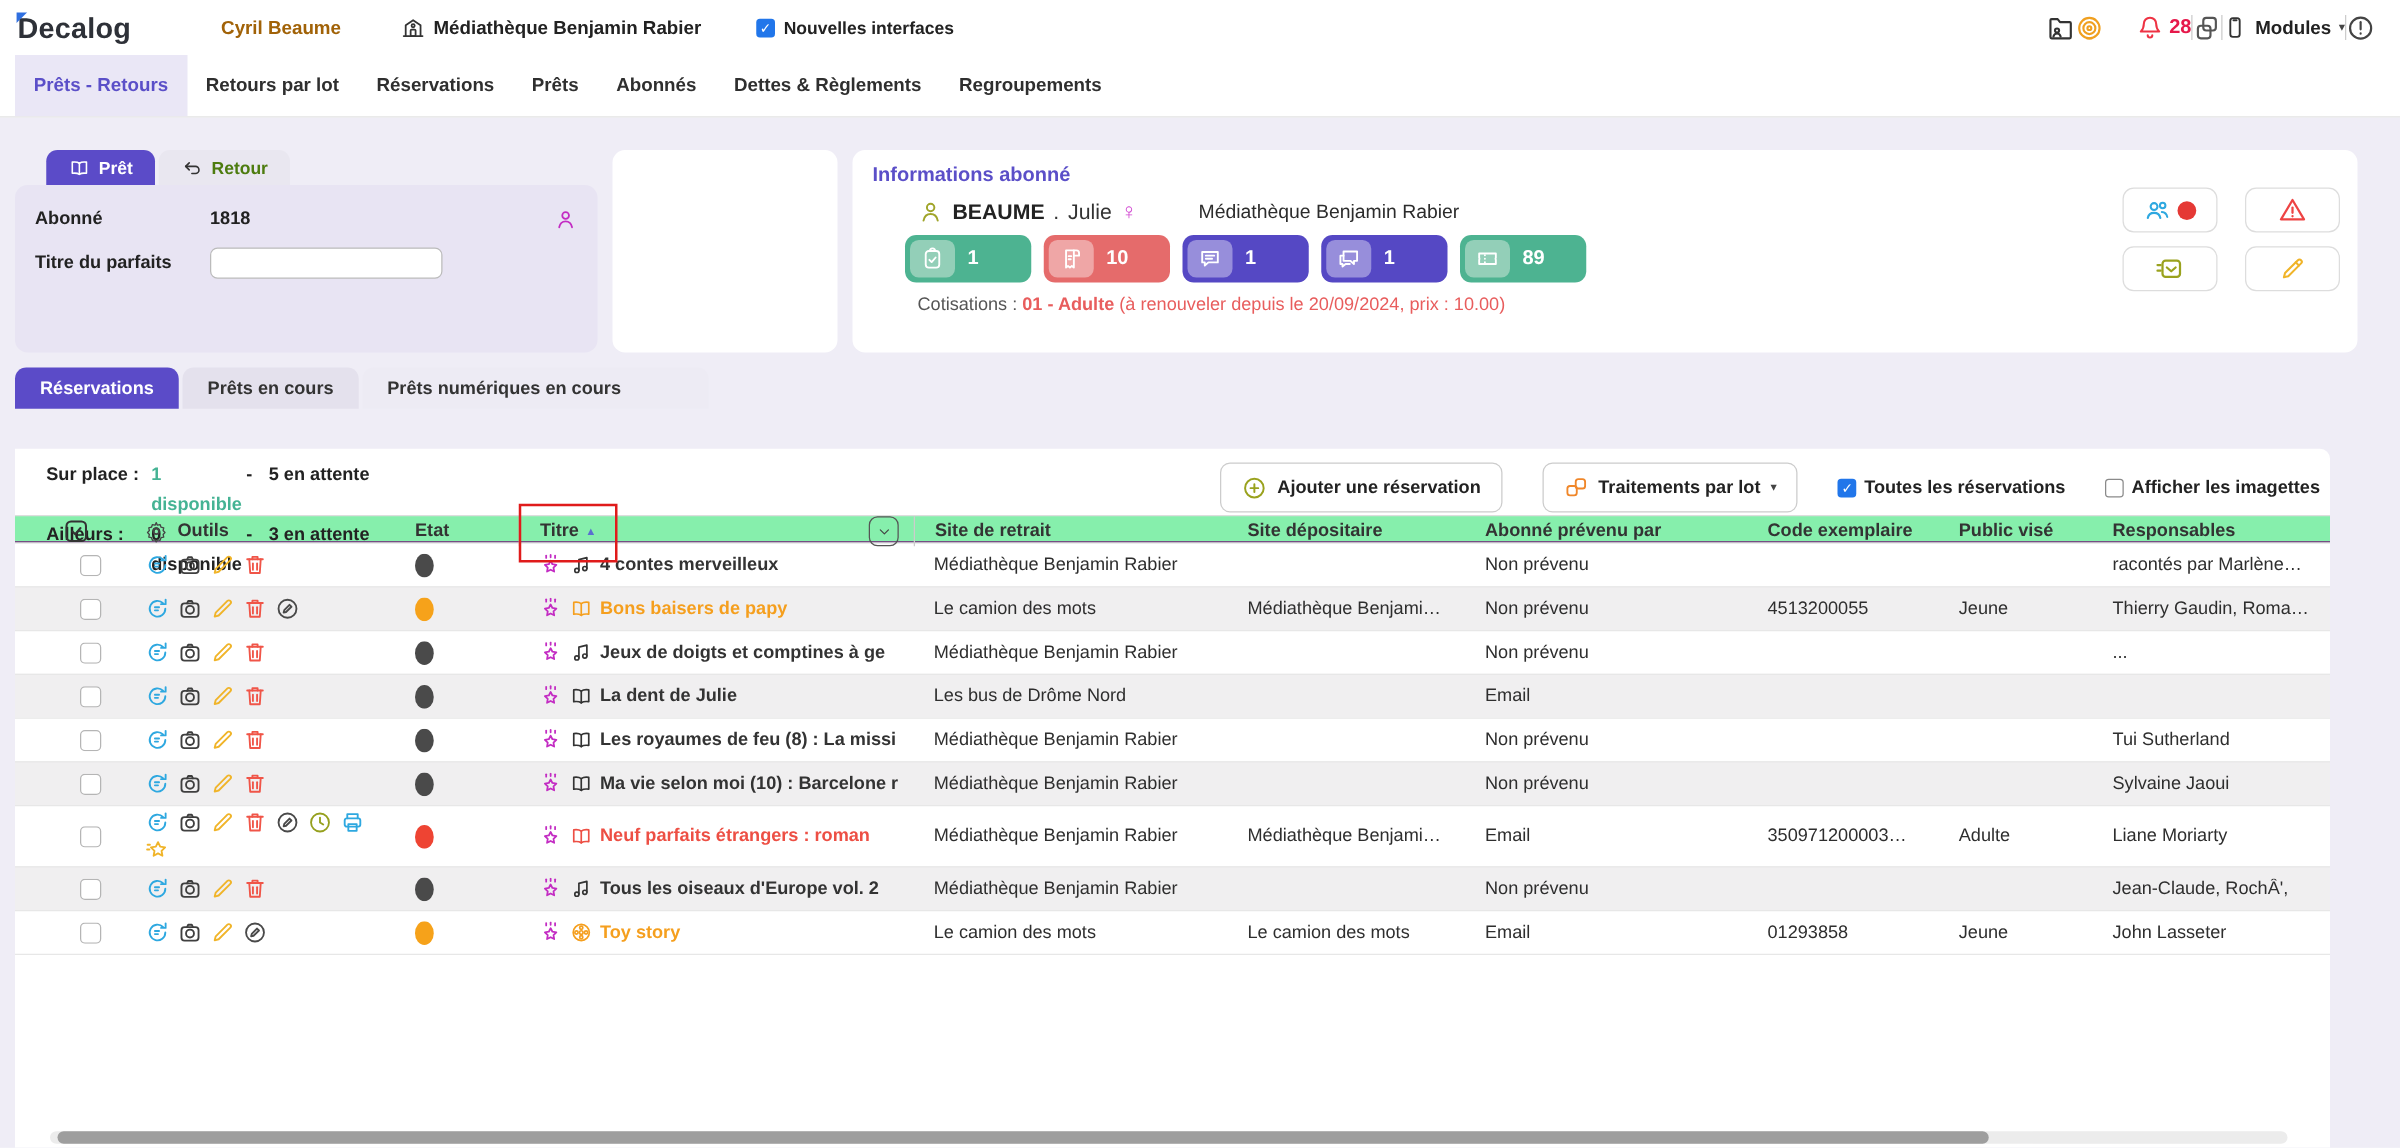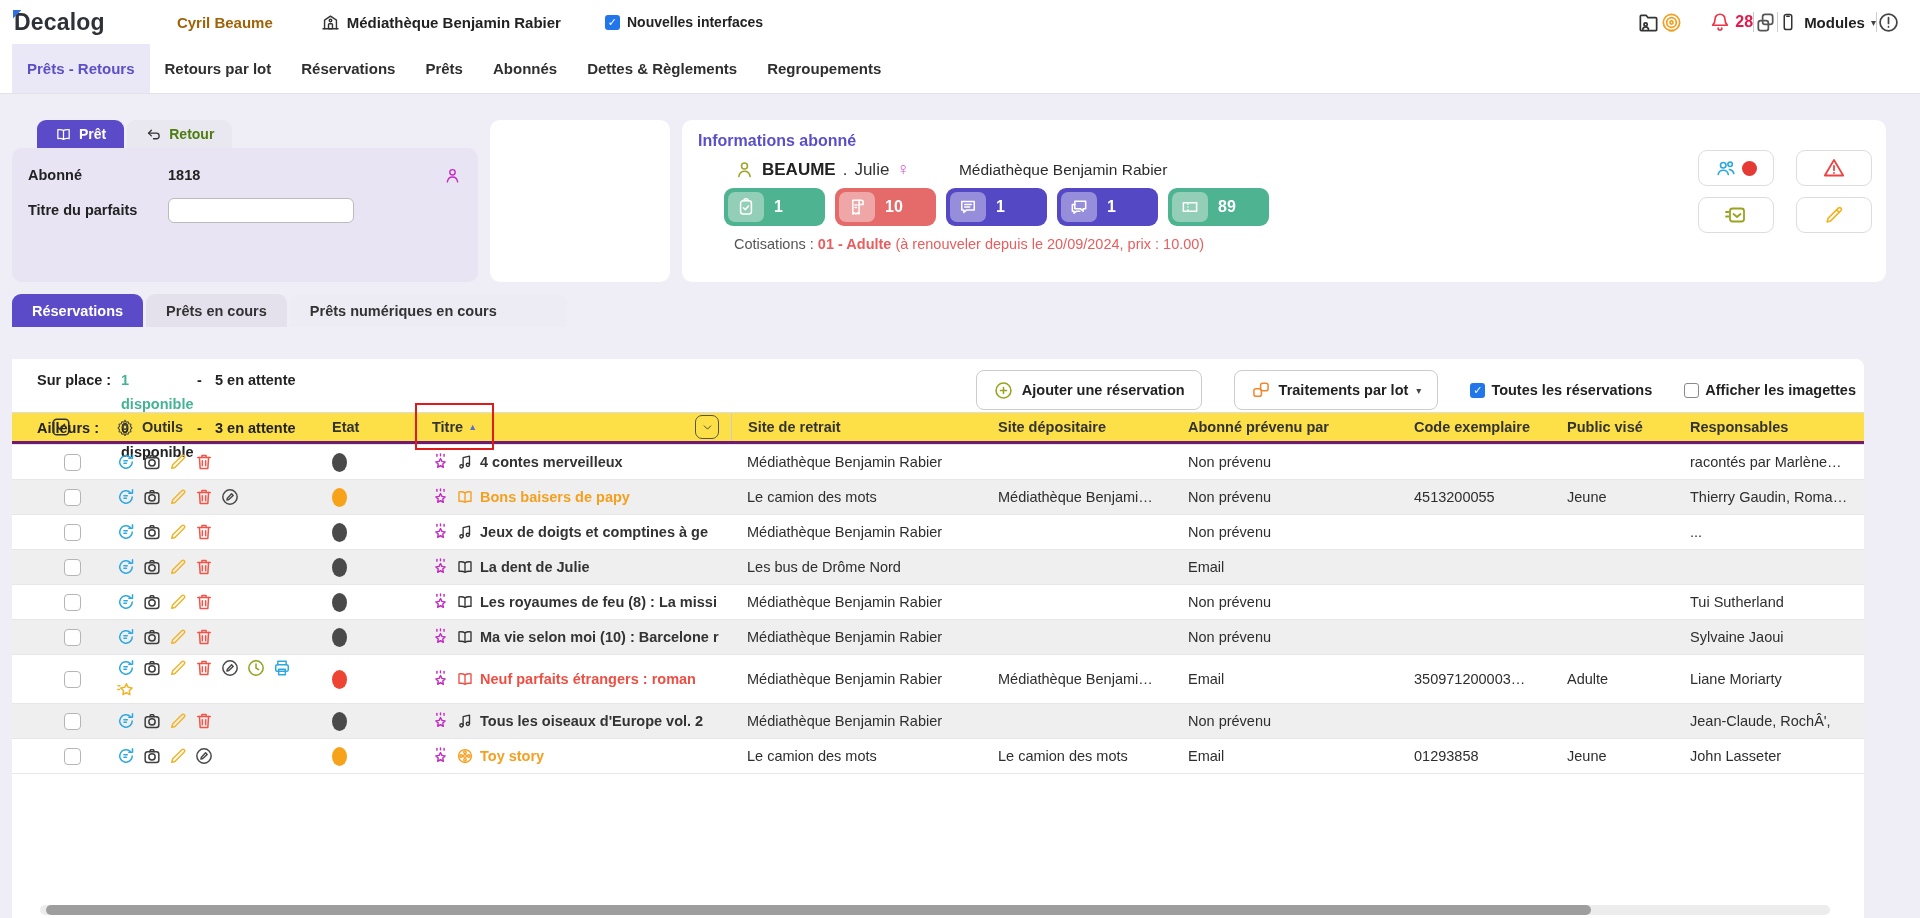--- a/index.html
+++ b/index.html
@@ -92,21 +92,21 @@
   .stats .stat-line { display:grid; grid-template-columns:84px 76px 18px auto; font-size:14.5px;
     font-weight:700; color:#222; line-height:24px; }
   .avail-hi { color:#45b394; }
   .tb-right { display:flex; align-items:center; gap:32px; margin-top:2px; }
   .tb-btn { height:40px; background:#fff; border:1px solid #ccc; border-radius:8px; display:flex;
     align-items:center; gap:8px; padding:0 16px; font-size:14.5px; font-weight:700; color:#222; cursor:pointer; }
   .tb-check { display:flex; align-items:center; gap:6px; font-size:14.5px; font-weight:700; color:#222; cursor:pointer; }
 
   
   .tgrid { display:grid; grid-template-columns:88px 232px 83px 316px 251px 190px 226px 153px 123px 1fr; }
-  .thead { background:#fde047; border-top:1px solid #ddd; border-bottom:3px solid #701a75; height:32px; }
+  .thead { background:#86efac; border-top:1px solid #ddd; border-bottom:1px solid #701a75; height:22px; }
   .thead > div { display:flex; align-items:center; font-size:14.5px; font-weight:700; color:#333; }
   .th-pad { padding-left:16px; }
   .th-title { border-left:1px solid #ccc; }
   .th-pickup { border-left:1px solid #ccc; }
   .sort-asc { font-size:9px; color:#5b6fd0; margin-left:5px; }
   .chev-box { margin-left:auto; margin-right:12px; width:24px; height:24px; border:1.5px solid #555;
     border-radius:7px; display:flex; align-items:center; justify-content:center; cursor:pointer; }
   .t-row { border-top:1px solid #e7e7e7; min-height:35px; align-items:center; }
   .t-row:nth-child(even) { background:#f0eff0; }
   .t-rows { border-bottom:1px solid #e7e7e7; }

